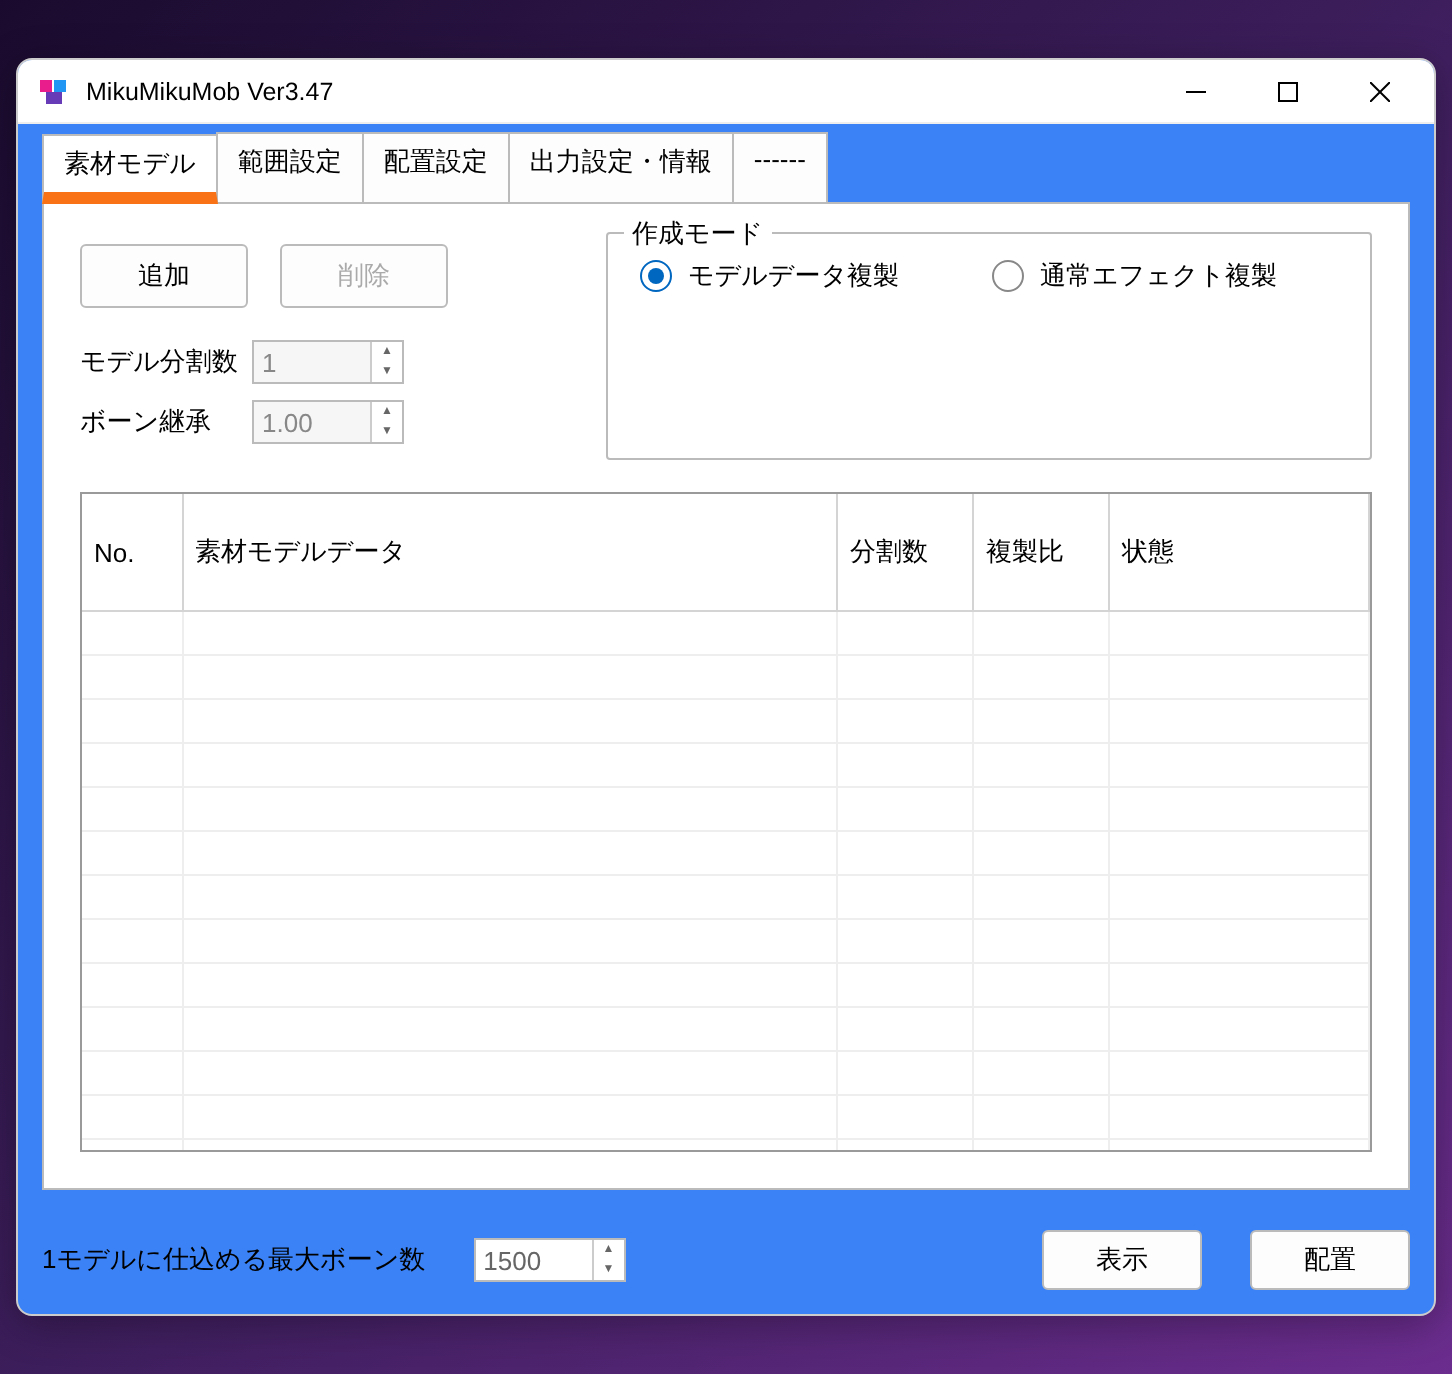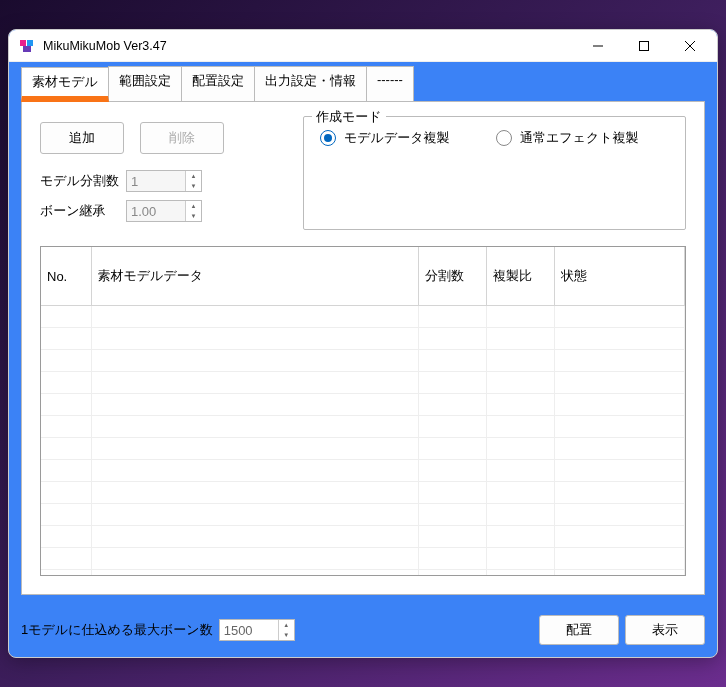--- a/index.html
+++ b/index.html
@@ -151,21 +151,21 @@
     }
     .grid td {
       border-right: 1px solid #eee;
       border-bottom: 1px solid #eee;
       height: 22px;
     }
     .footer {
       display: flex;
       align-items: center;
       padding: 8px 12px 12px 12px;
-      gap: 6px;
+      gap: 24px;
     }
     .footer .btn { width: 80px; padding:5px 0;}
     .footer-spacer { flex: 1; }
   </style>
 </head>
 <body>
 
 <div class="window">
   <div class="titlebar">
     <span class="titlebar-icon">
@@ -369,16 +369,16 @@
   <div class="footer">
     <span>1モデルに仕込める最大ボーン数</span>
     <div class="spin">
       <input value="1500" style="">
       <div class="arrows">
           <div>▲</div>
           <div>▼</div>
         </div>
     </div>
     <span class="footer-spacer"></span>
+    <div class="btn">表示</div>
     <div class="btn">配置</div>
-    <div class="btn">表示</div>
   </div>
 </div>
 
 </body></html>

